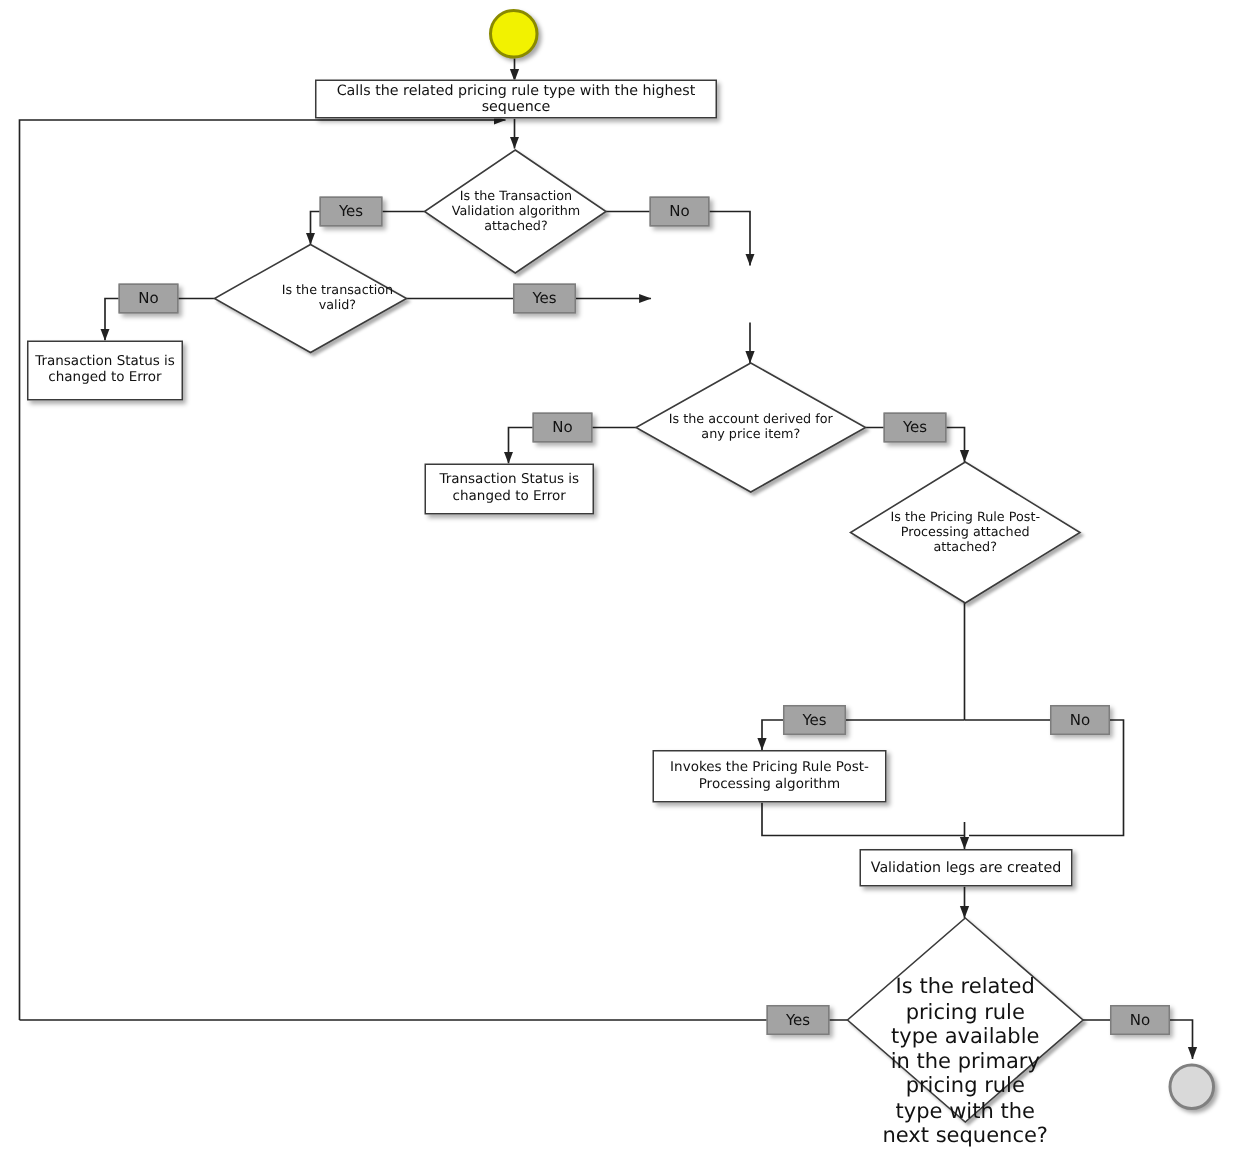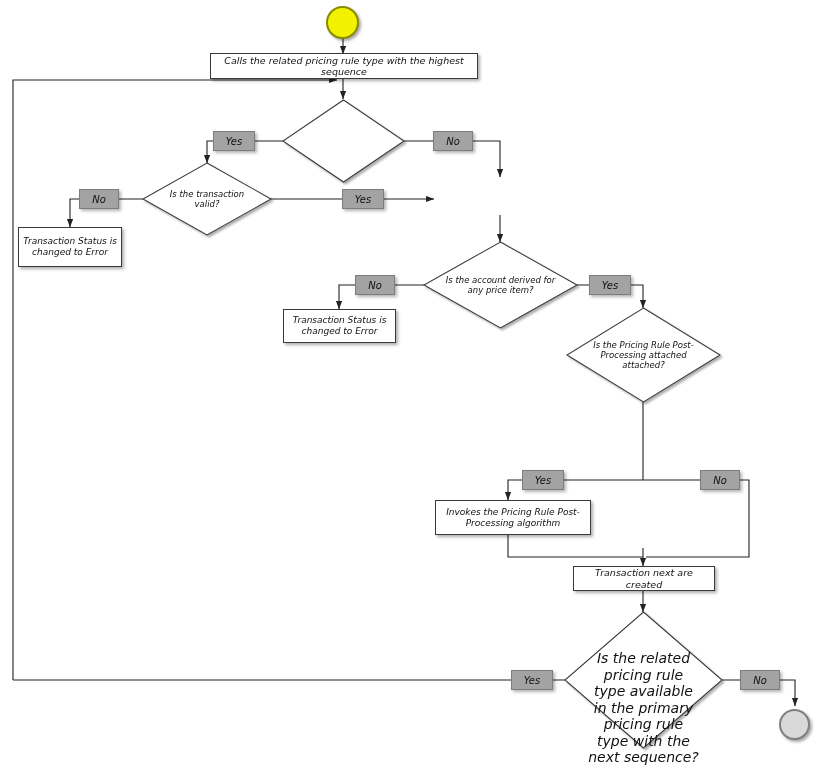--- a/index.html
+++ b/index.html
@@ -1,21 +1,21 @@
 <!DOCTYPE html>
 <html><head>
 <meta charset="utf-8">
 <title>Pricing Rule Flowchart</title>
 <style>
   html,body{margin:0;padding:0;background:#ffffff;}
   body{
     font-family:"DejaVu Sans", sans-serif;
     width:839px;height:772px;position:relative;overflow:hidden;
   }
-  #canvas{position:absolute;left:0;top:0;width:839px;height:772px;font-style:italic;}
+  #canvas{position:absolute;left:0;top:0;width:839px;height:772px;}
   svg.wires{position:absolute;left:0;top:0;width:839px;height:772px;}
 
   
   .node{position:absolute;box-sizing:border-box;}
 
   
   .proc{
     background:#ffffff;
     border:1px solid #3a3a3a;
     box-shadow:2px 2px 3px rgba(0,0,0,0.32);
@@ -129,25 +129,28 @@
 
   <div class="node proc" style="left:283px;top:309px;width:113px;height:34px;font-size:9px;">
     <span class="txt">Transaction Status is changed to Error</span>
   </div>
 
   <div class="node proc" style="left:435px;top:500px;width:156px;height:35px;font-size:9px;">
     <span class="txt">Invokes the Pricing Rule Post-Processing algorithm</span>
   </div>
 
   <div class="node proc" style="left:573px;top:566px;width:142px;height:25px;font-size:9.5px;">
-    <span class="txt">Transaction next are created</span>
-  </div>
-
-
-  <div class="node dec" style="left:143px;top:163px;width:128px;height:72px;font-size:8.5px;">
+    <span class="txt">Validation legs are created</span>
+  </div>
+
+  <div class="node dec" style="left:283px;top:100px;width:122px;height:82px;font-size:8.5px;">
+    <span class="txt">Is the Transaction Validation algorithm attached?</span>
+  </div>
+
+  <div class="node dec" style="left:143px;top:163px;width:128px;height:72px;font-size:8.5px;justify-content:flex-end;">
     <span class="txt">Is the transaction valid?</span>
   </div>
 
   <div class="node dec" style="left:424px;top:242px;width:153px;height:86px;font-size:8.5px;">
     <span class="txt">Is the account derived for any price item?</span>
   </div>
 
   <div class="node dec" style="left:567px;top:308px;width:153px;height:94px;font-size:8.5px;">
     <span class="txt">Is the Pricing Rule Post-Processing attached attached?</span>
   </div>

